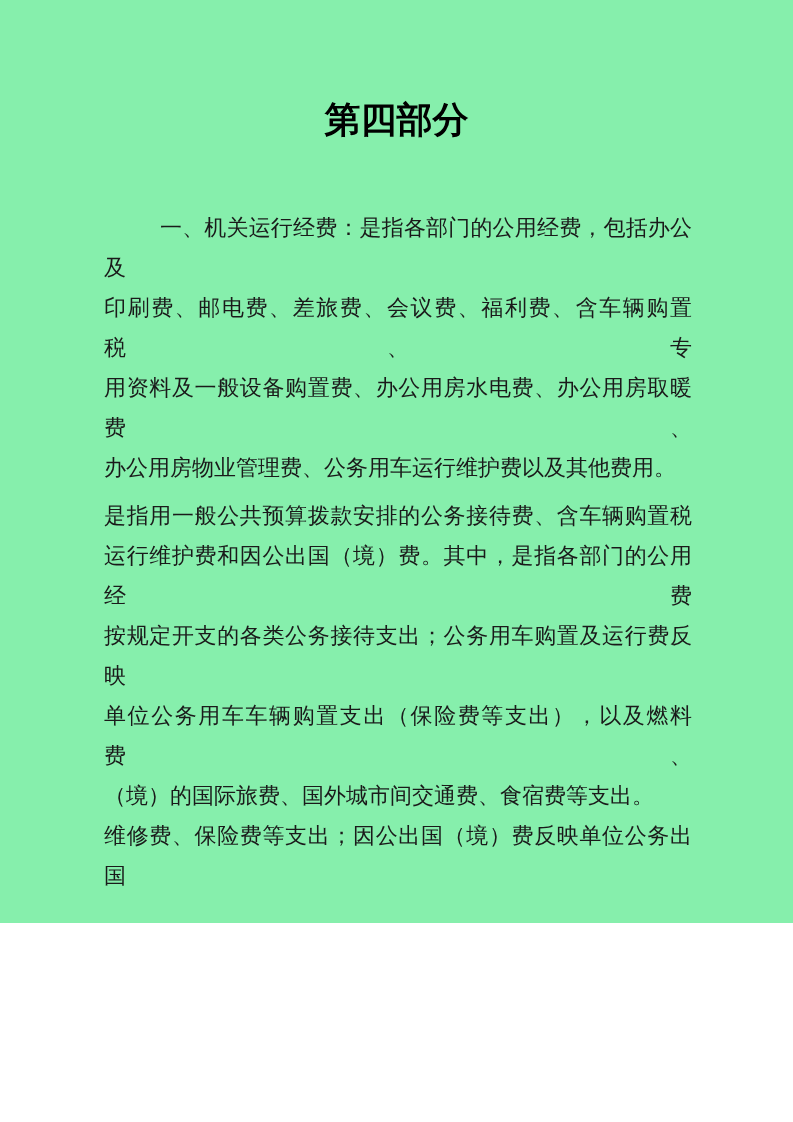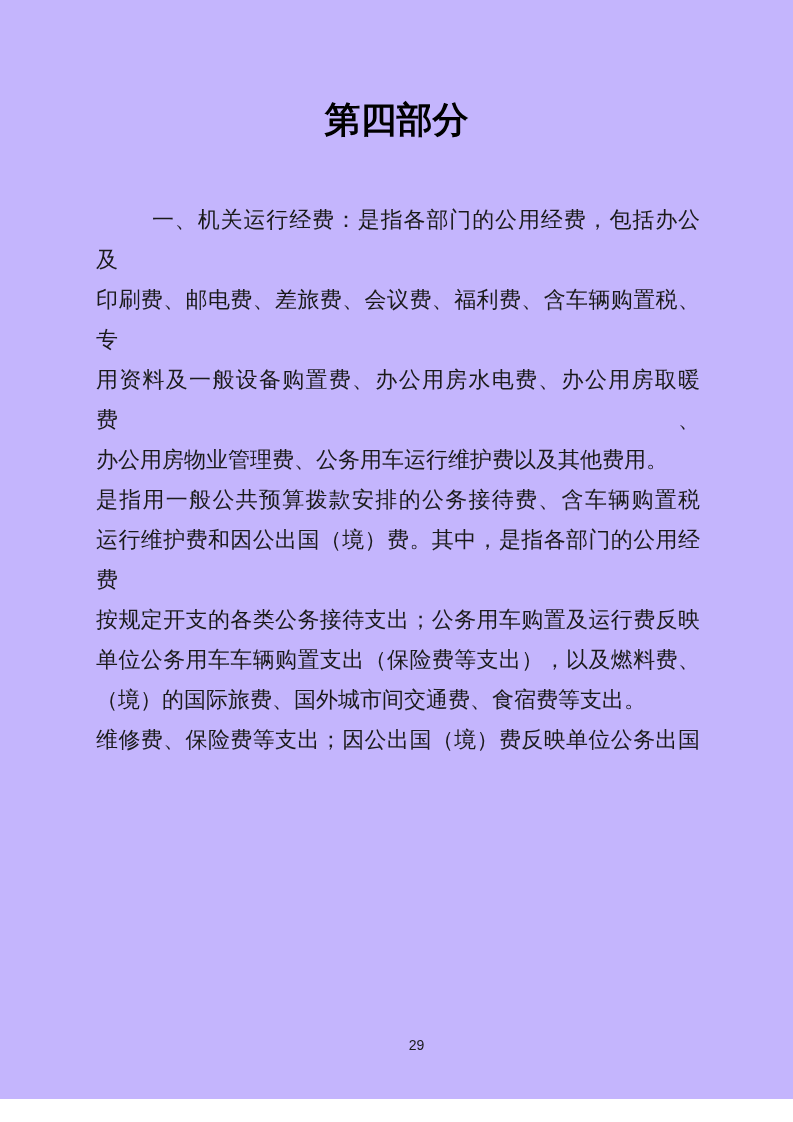--- a/index.html
+++ b/index.html
@@ -3,23 +3,23 @@
 <meta charset="utf-8">
 <style>
   html, body {
     margin: 0;
     padding: 0;
     background: #ffffff;
   }
   .page {
     position: relative;
     width: 793px;
-    height: 1099px;
+    height: 923px;
     margin: 0 auto;
-    background: #c4b5fd;
+    background: #86efac;
     color: #1a1a1a;
     font-family: "Liberation Serif", "DejaVu Serif", serif;
     overflow: hidden;
   }
   .doc-title {
     position: absolute;
     top: 95px;
     left: 0;
     width: 100%;
     margin: 0;
@@ -35,21 +35,21 @@
   }
   .doc-body {
     position: absolute;
     top: 200px;
     left: 96px;
     width: 604px;
     font-size: 22px;
     line-height: 40px;
   }
   .para {
-    margin: 0;
+    margin: 8px;
     padding: 0;
   }
   .line {
     display: block;
     white-space: nowrap;
   }
   .line.full {
     white-space: normal;
     text-align: justify;
     text-align-last: justify;

